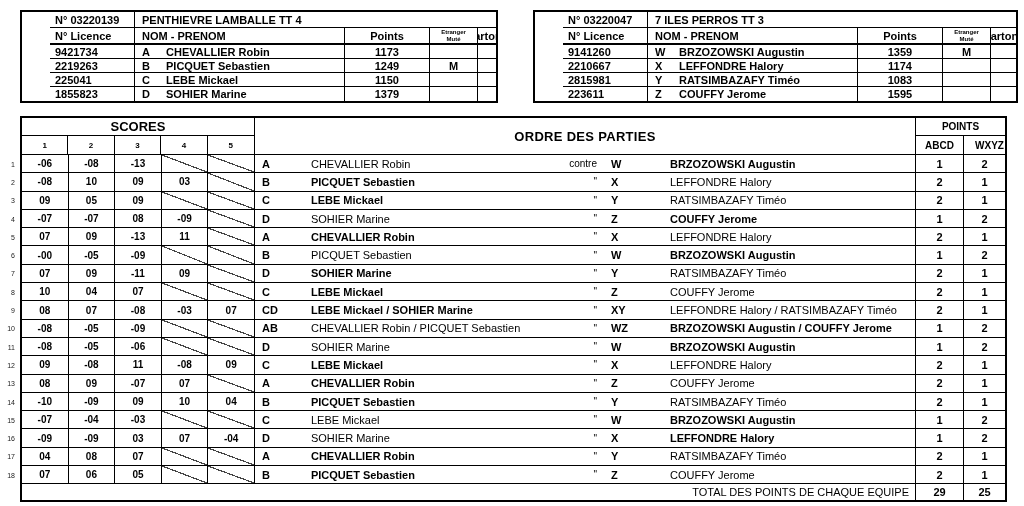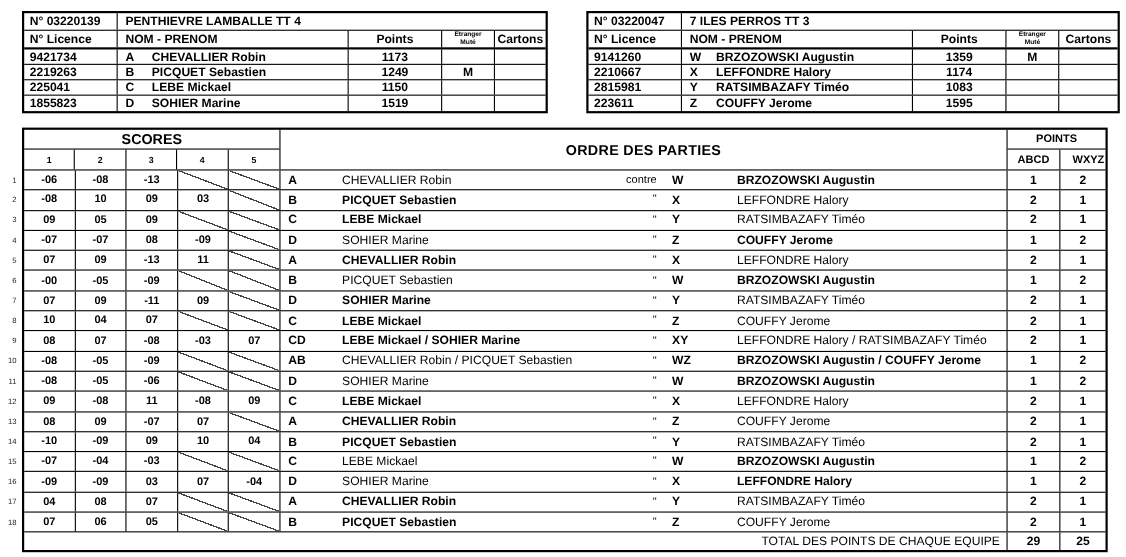--- a/index.html
+++ b/index.html
@@ -6,21 +6,21 @@
   html, body { width: 1024px; height: 506px; }
   body {
     position: relative;
     background: #ffffff;
     color: #000;
     font-family: "Liberation Sans", "DejaVu Sans", sans-serif;
     overflow: hidden;
   }
 
   
-  .team-table { position: absolute; top: 10px; border: 2px solid #000; background: #fff; }
+  .team-table { position: absolute; top: 10px; border: 2px solid #000; background: #fff; padding-left: 28px; }
   .team-table.left  { left: 20px;  width: 478px; }
   .team-table.right { left: 533px; width: 485px; }
   .t-row { display: grid; border-bottom: 1px solid #000; }
   .t-team   { grid-template-columns: 85px 1fr; height: 16px; }
   .t-head   { grid-template-columns: 85px 210px 85px 48px 1fr; height: 17px; border-bottom-width: 2px; }
   .t-player { grid-template-columns: 85px 210px 85px 48px 1fr; height: 14px; }
   .t-body .t-row:last-child { border-bottom: none; }
   .t-cell { border-right: 1px solid #000; display: flex; align-items: center; font-weight: bold; font-size: 11px; overflow: hidden; white-space: nowrap; }
   .t-row .t-cell:last-child { border-right: none; }
   .c-lic { padding-left: 5px; }
@@ -112,21 +112,21 @@
         <div class="t-cell c-pts">1150</div>
         <div class="t-cell c-etr"></div>
         <div class="t-cell c-car"></div>
       </div>
       <div class="t-row t-player">
         <div class="t-cell c-lic">1855823</div>
         <div class="t-cell c-nom">
           <span class="p-letter">D</span>
           <span>SOHIER Marine</span>
         </div>
-        <div class="t-cell c-pts">1519</div>
+        <div class="t-cell c-pts">1379</div>
         <div class="t-cell c-etr"></div>
         <div class="t-cell c-car"></div>
       </div>
     </div>
 </div>
 
 <div class="team-table right">
   <div class="t-row t-team">
     <div class="t-cell c-lic">N° 03220047</div>
     <div class="t-cell c-rest">7 ILES PERROS TT 3</div>

